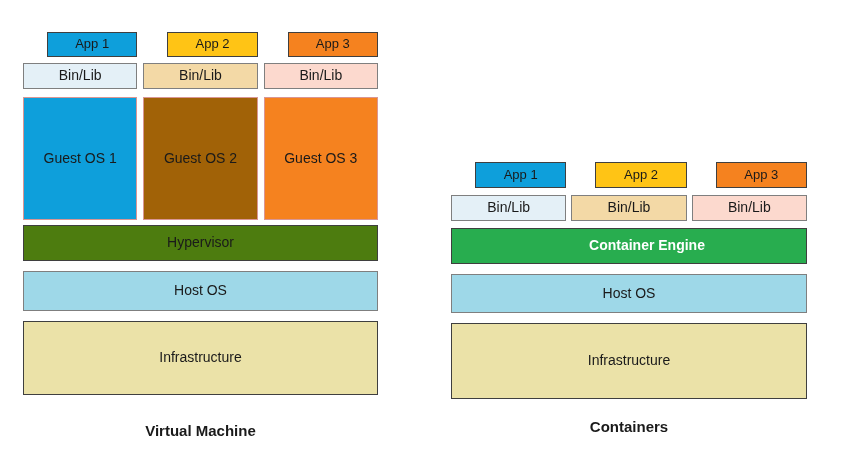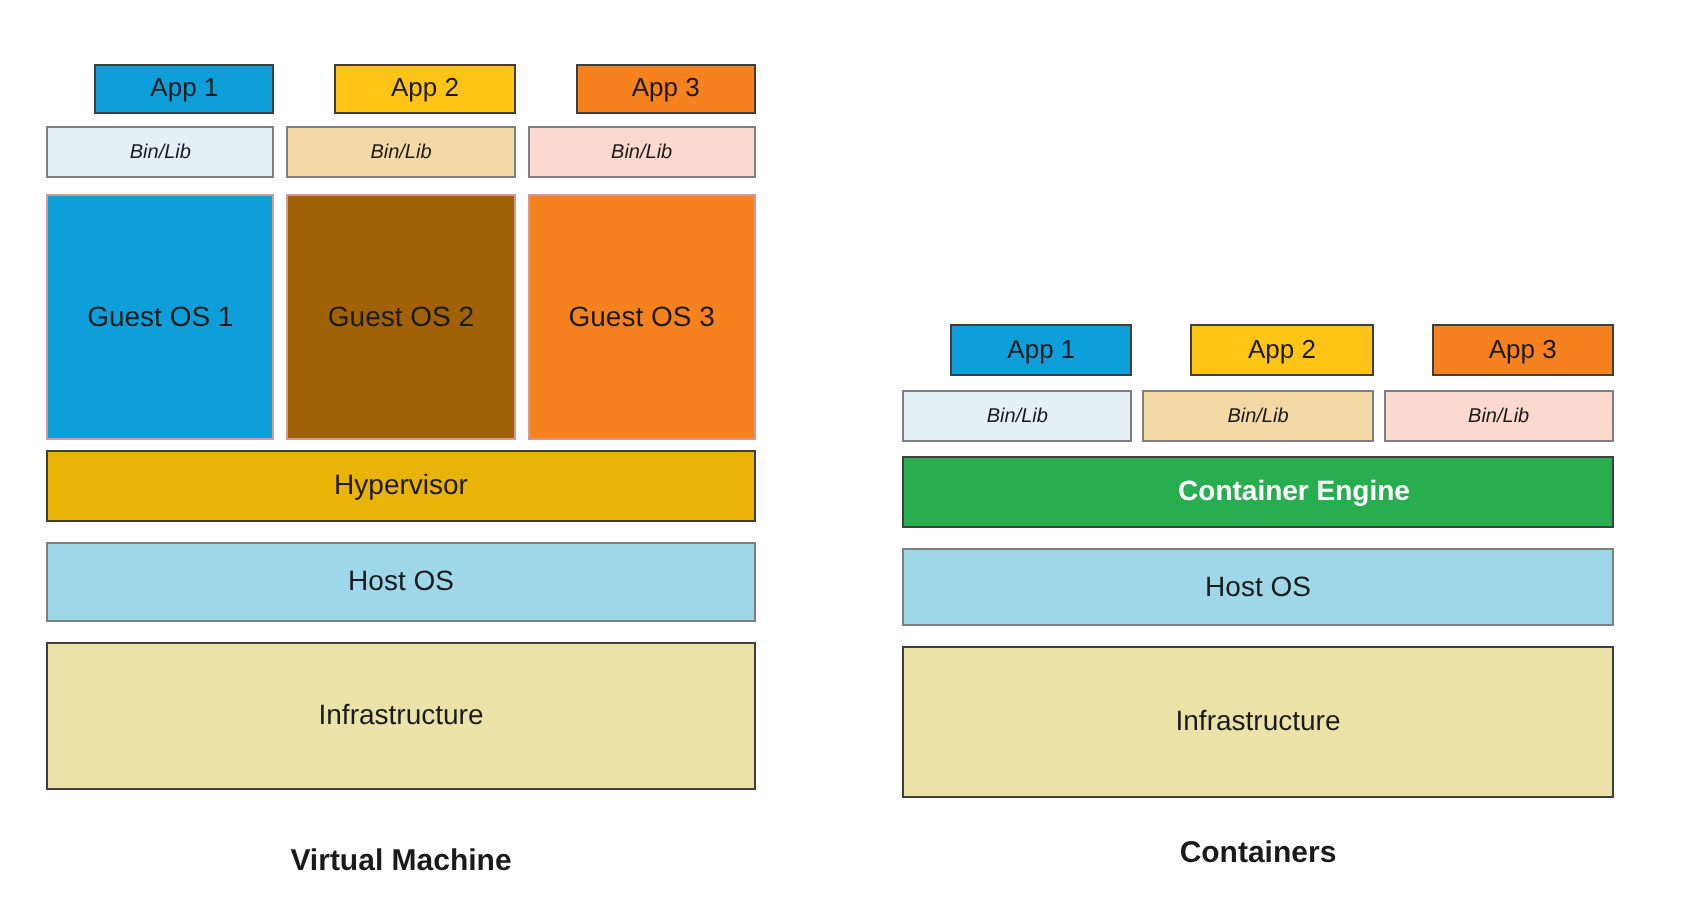--- a/index.html
+++ b/index.html
@@ -55,21 +55,21 @@
   .ct-host    { top: 112px; height: 39px; }
   .ct-infra   { top: 161px; height: 76px; }
   .ct-title   { top: 255px; height: 20px; justify-content: center; }
 
   
   .b-dark  { border: 1px solid #3f3f3f; }
   .b-gray  { border: 1px solid #7f7f7f; }
   .b-pink  { border: 1px solid #d99694; }
 
   .t-app    { font-size: 13px; margin-left: 24px; }
-  .t-binlib { font-size: 10px; font-style: italic; }
+  .t-binlib { font-size: 14px; }
   .t-guest  { font-size: 14px; font-weight: normal; }
   .t-layer  { font-size: 14px; }
   .t-engine { font-size: 14px; font-weight: bold; color: #ffffff; padding-left: 36px; }
   .t-title  { font-size: 15px; font-weight: bold; }
 </style>
 </head>
 <body>
 
 <div class="canvas">
 
@@ -87,21 +87,21 @@
       <div class="box col b-gray t-binlib" style="background-color: rgb(252, 217, 206);">Bin/Lib</div>
     </div>
 
     <div class="row row-cols-vm vm-guest">
       <div class="box col b-pink t-guest" style="background-color: rgb(14, 159, 219);">Guest OS 1</div>
       <div class="box col b-pink t-guest" style="background-color: #a16207;">Guest OS 2</div>
       <div class="box col b-pink t-guest" style="background-color: rgb(245, 130, 31);">Guest OS 3</div>
     </div>
 
     <div class="row vm-hyper">
-      <div class="box col b-dark t-layer" style="background-color: #eab308;">Hypervisor</div>
+      <div class="box col b-dark t-layer" style="background-color: #4d7c0f;">Hypervisor</div>
     </div>
 
     <div class="row vm-host">
       <div class="box col b-gray t-layer" style="background-color: rgb(158, 216, 232);">Host OS</div>
     </div>
 
     <div class="row vm-infra">
       <div class="box col b-dark t-layer" style="background-color: rgb(235, 226, 168);">Infrastructure</div>
     </div>
 

